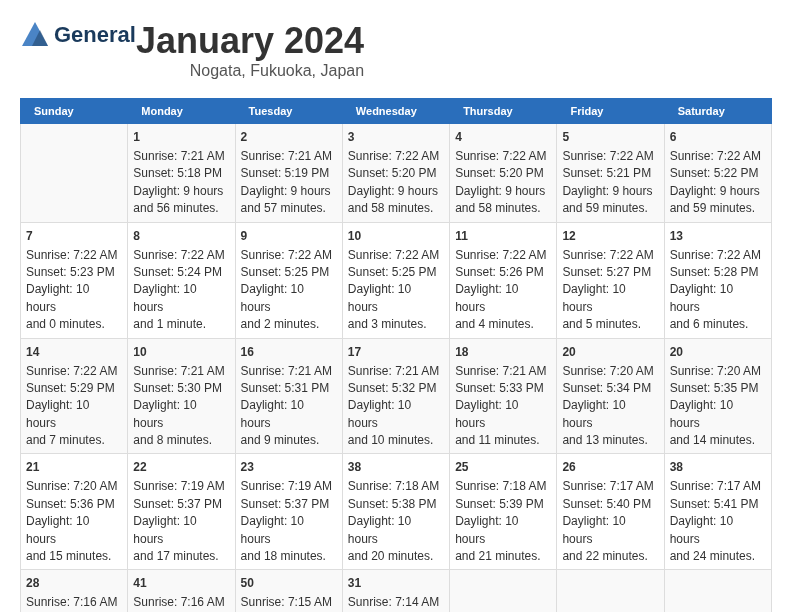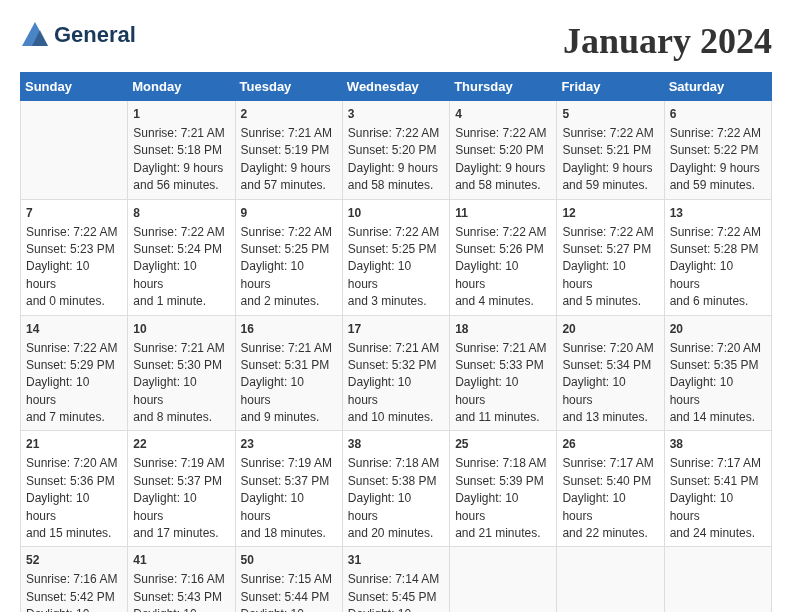--- a/index.html
+++ b/index.html
@@ -5,65 +5,64 @@
     * { box-sizing: border-box; margin: 0; padding: 0; }
     body {
       font-family: Arial, sans-serif;
       background: #fff;
       width: 792px;
       min-height: 612px;
       padding: 20px;
     }
     .header {
       display: flex;
-      justify-content: space-between;
+      justify-content: flex-start;
       align-items: flex-start;
-      margin-bottom: 10px;
+      margin-bottom: 18px;
     }
     .logo {
       display: flex;
       align-items: center;
     }
     .logo-text {
       font-size: 22px;
       font-weight: bold;
       color: #1a3a5c;
       line-height: 1.1;
     }
     .logo-icon {
       width: 30px;
       height: 30px;
       margin-right: 4px;
     }
     .title-block {
       text-align: right;
-      font-family: Liberation Serif, serif;
     }
     .month-title {
       font-size: 36px;
       font-weight: bold;
       color: #333;
     }
     .location {
       font-size: 16px;
       color: #555;
     }
     table {
       width: 100%;
       border-collapse: collapse;
       font-size: 11px;
     }
     thead tr {
       background-color: #2a6ebb;
       color: #fff;
     }
     thead th {
-      padding: 6px 4px;
+      padding: 6px 13px;
       text-align: left;
-      font-size: 13px;
+      font-size: 11px;
       font-weight: bold;
       border: 1px solid #2a6ebb;
     }
     tbody tr {
       border-bottom: 1px solid #ccc;
     }
     tbody td {
       vertical-align: top;
       padding: 4px 5px;
       border: 1px solid #ddd;
@@ -100,20 +99,21 @@
       <polygon points="20,10 28,26 12,26" fill="#1a3a5c" opacity="0.5"></polygon>
     </svg>
     <div>
       <div class="logo-text">
         <span style="color:#1a3a5c;">General</span>
       </div>
     </div>
   </div>
   <div class="title-block">
     <div class="month-title">January 2024</div>
+    <div class="location">Nogata, Fukuoka, Japan</div>
   </div>
 </div>
 
 <table>
   <thead>
     <tr>
     <th>Sunday</th>
         <th>Monday</th>
         <th>Tuesday</th>
         <th>Wednesday</th>
@@ -235,21 +235,21 @@
           <span class="day-num">26</span>
           <div class="day-info">Sunrise: 7:17 AM<br>Sunset: 5:40 PM<br>Daylight: 10 hours<br>and 22 minutes.</div>
         </td>
         <td>
           <span class="day-num">38</span>
           <div class="day-info">Sunrise: 7:17 AM<br>Sunset: 5:41 PM<br>Daylight: 10 hours<br>and 24 minutes.</div>
         </td>
       </tr>
       <tr>
         <td>
-          <span class="day-num">52</span>
+          <span class="day-num">28</span>
           <div class="day-info">Sunrise: 7:16 AM<br>Sunset: 5:42 PM<br>Daylight: 10 hours<br>and 26 minutes.</div>
         </td>
         <td>
           <span class="day-num">41</span>
           <div class="day-info">Sunrise: 7:16 AM<br>Sunset: 5:43 PM<br>Daylight: 10 hours<br>and 27 minutes.</div>
         </td>
         <td>
           <span class="day-num">50</span>
           <div class="day-info">Sunrise: 7:15 AM<br>Sunset: 5:44 PM<br>Daylight: 10 hours<br>and 29 minutes.</div>
         </td>

